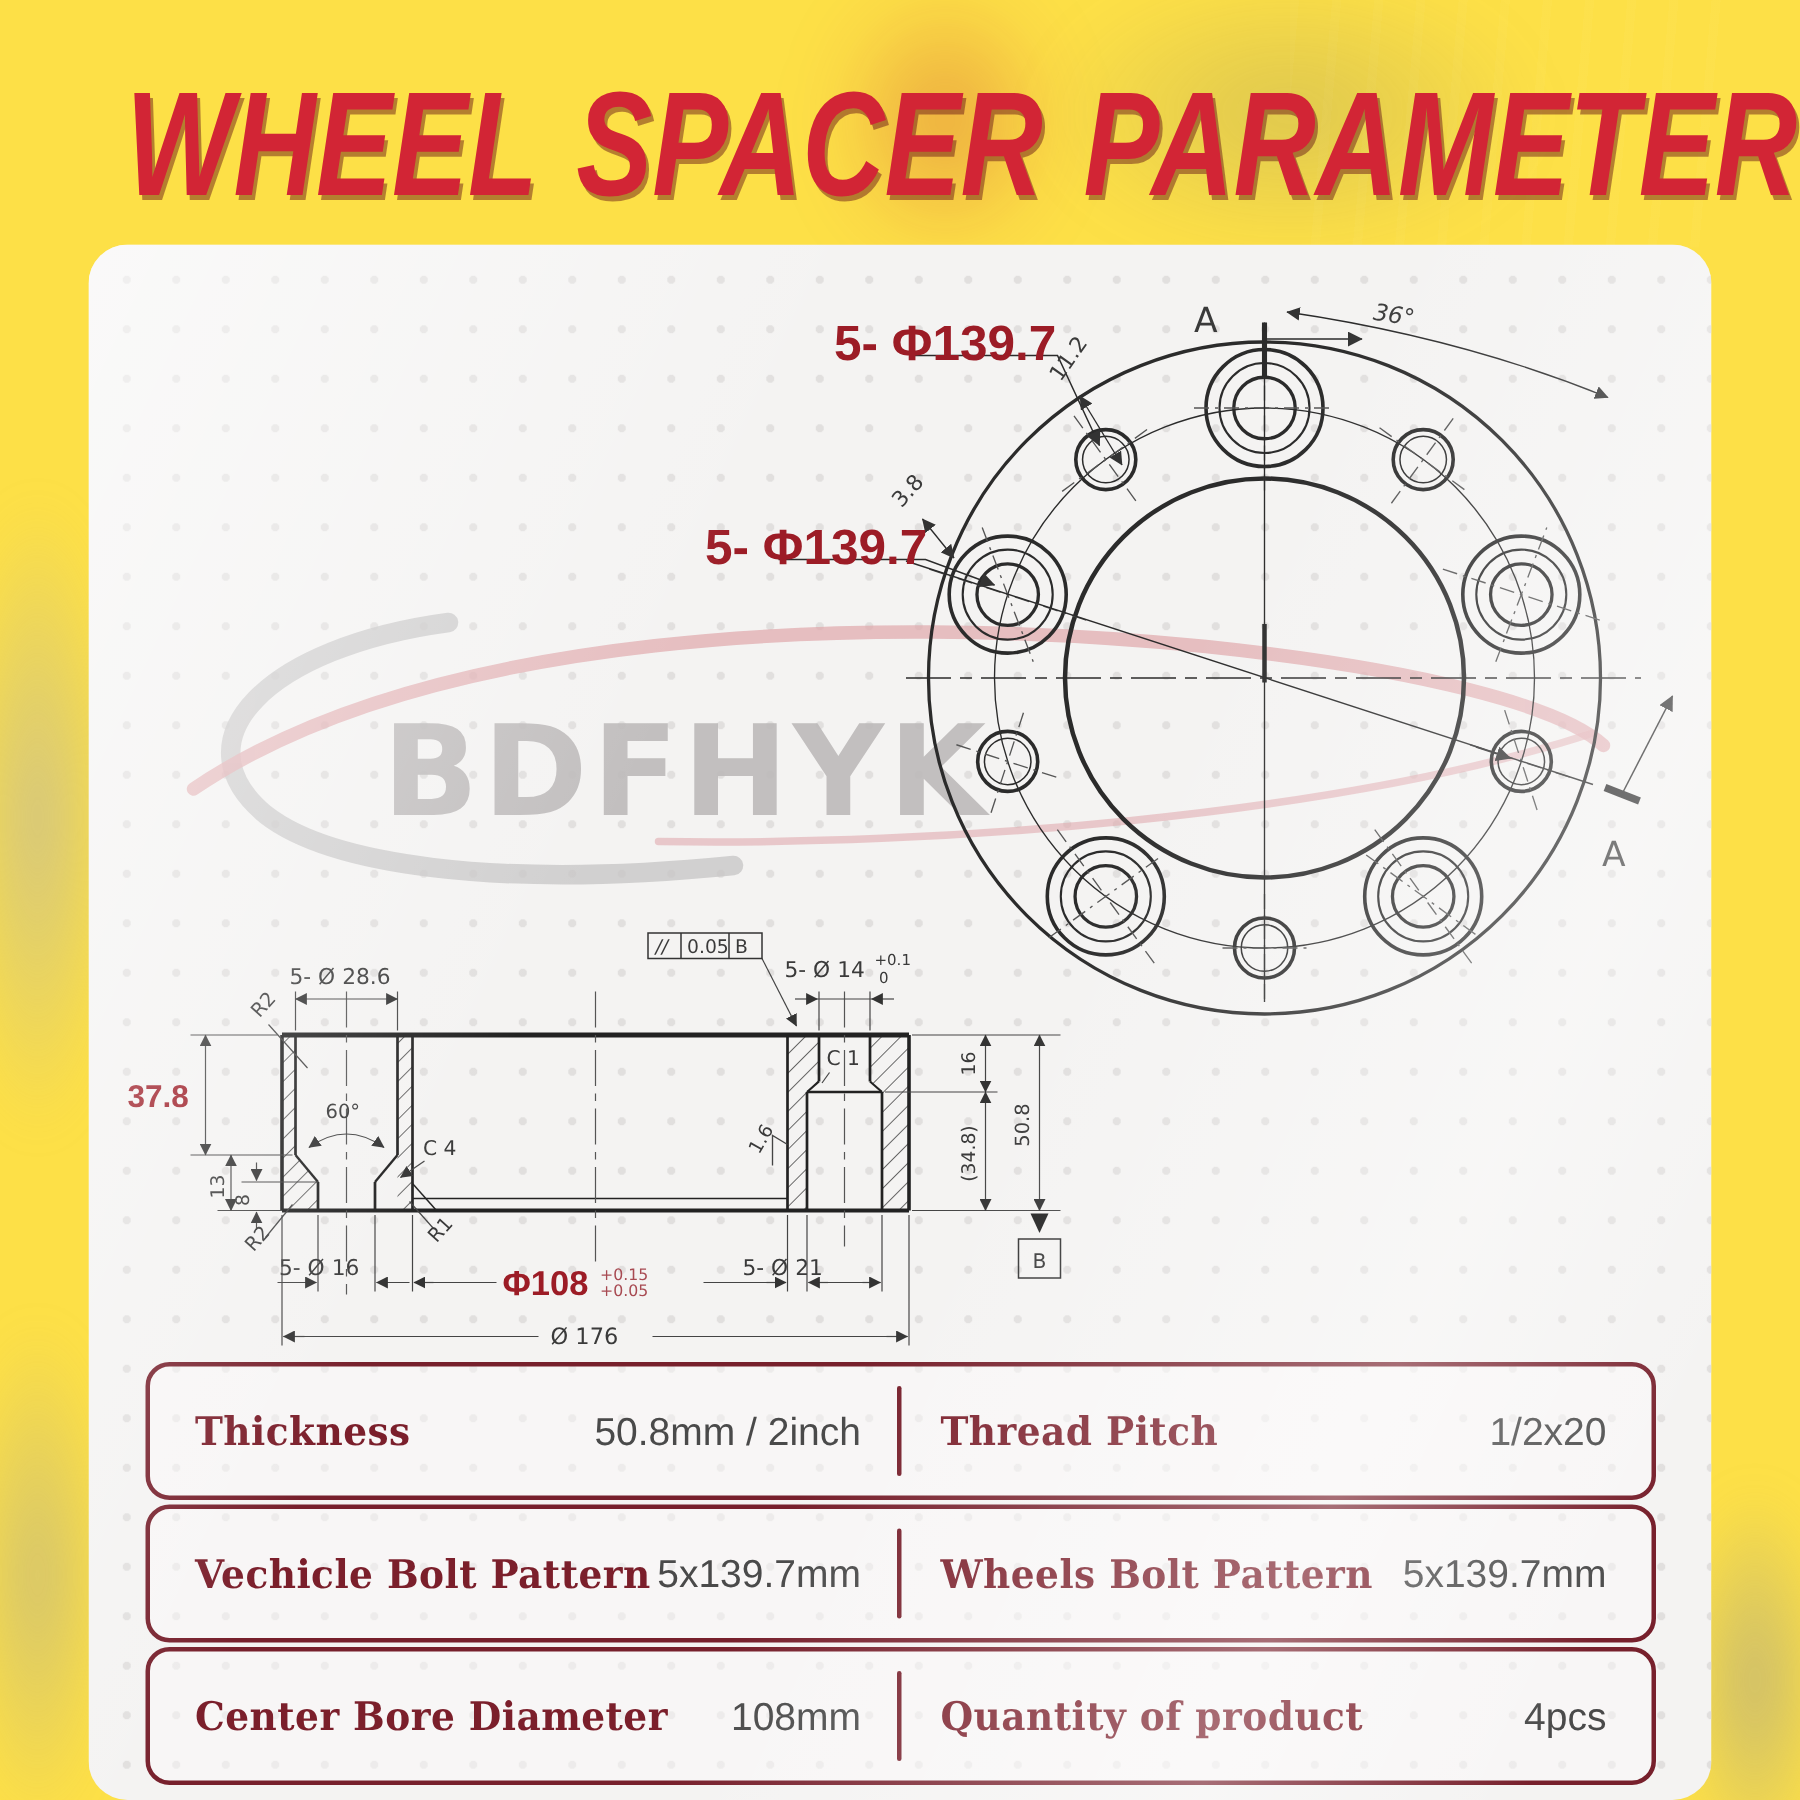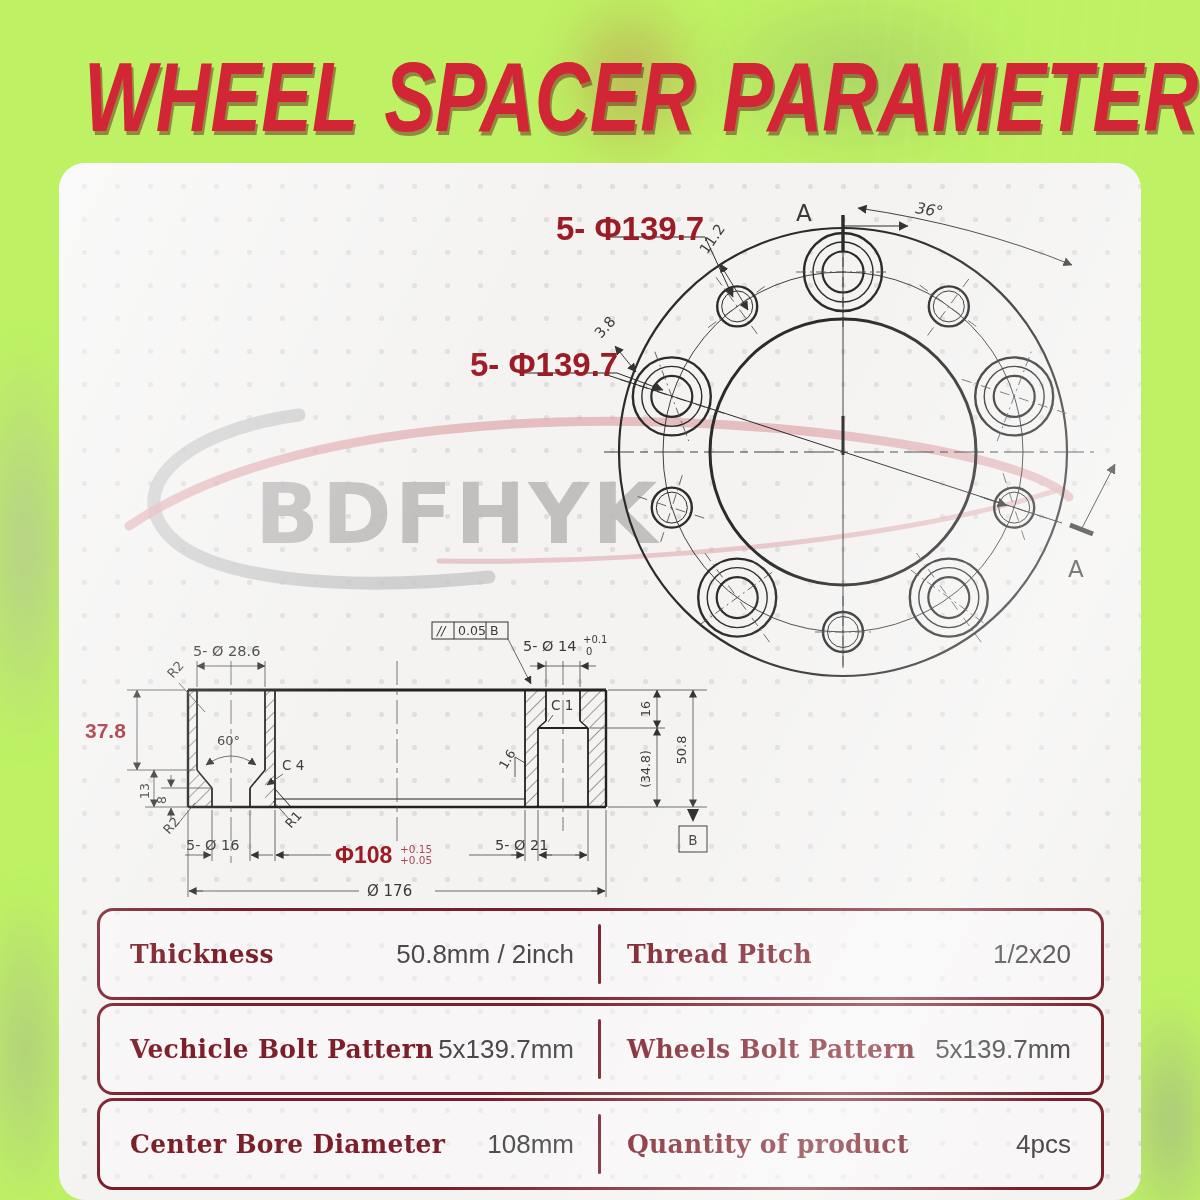--- a/index.html
+++ b/index.html
@@ -1,17 +1,17 @@
 <!DOCTYPE html>
 <html><head>
 <meta charset="utf-8">
 <style>
   html,body{margin:0;padding:0;width:1200px;height:1200px;overflow:hidden;background:#0b0b0c;
             font-family:"Liberation Sans",sans-serif;}
-  .stage{position:relative;width:1200px;height:1200px;background:#bef264;overflow:hidden;}
+  .stage{position:relative;width:1200px;height:1200px;background:#fde047;overflow:hidden;}
   
   .smoke{position:absolute;border-radius:50%;filter:blur(14px);pointer-events:none;}
   .smoke.s1{left:-30px;top:330px;width:110px;height:430px;background:radial-gradient(closest-side,rgba(175,175,175,.55),rgba(175,175,175,0));}
   .smoke.s2{left:-25px;top:880px;width:100px;height:340px;background:radial-gradient(closest-side,rgba(160,160,160,.45),rgba(160,160,160,0));}
   .smoke.s3{left:1120px;top:990px;width:100px;height:260px;background:radial-gradient(closest-side,rgba(150,150,150,.5),rgba(150,150,150,0));}
   .smoke.s4{left:690px;top:-20px;width:340px;height:190px;background:radial-gradient(closest-side,rgba(110,110,110,.22),rgba(110,110,110,0));filter:blur(18px);}
   .redglow{position:absolute;left:555px;top:-10px;width:150px;height:180px;filter:blur(26px);
            background:radial-gradient(closest-side,rgba(190,25,45,.33),rgba(190,25,45,0));pointer-events:none;}
   .hstreaks{position:absolute;left:860px;top:0;width:290px;height:165px;opacity:.5;pointer-events:none;
             background:repeating-linear-gradient(95deg,rgba(255,255,255,.05) 0 6px,rgba(255,255,255,0) 6px 28px);}

